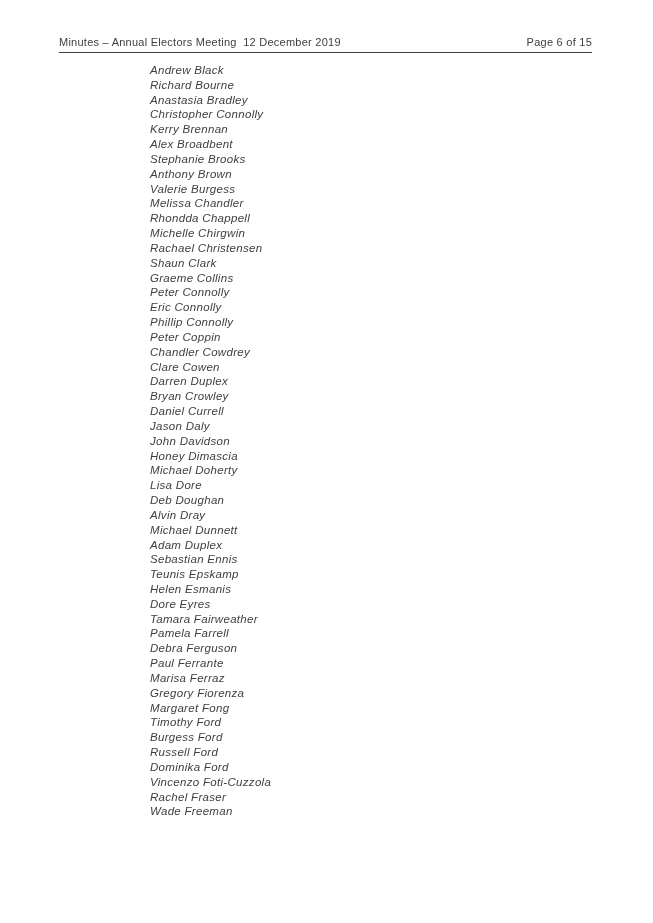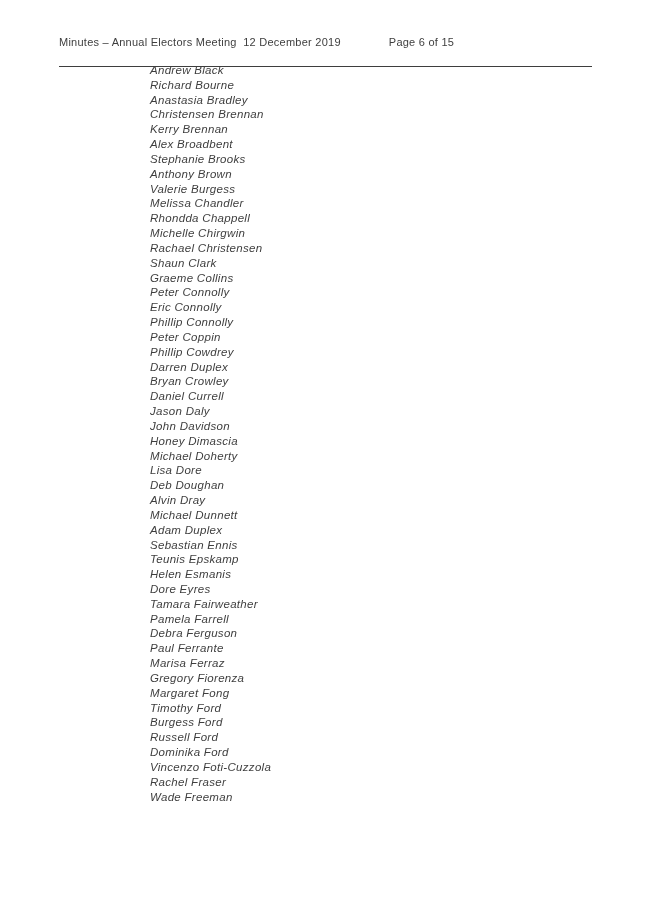--- a/index.html
+++ b/index.html
@@ -20,24 +20,24 @@
     position: absolute;
     inset: 0;
     background: #ffffff;
   }
   .header {
     position: absolute;
     left: 59px;
     right: 61px;
     top: 36px;
     display: flex;
-    justify-content: flex-start;
+    justify-content: space-between;
     align-items: flex-end;
     border-bottom: 1px solid #3e3e3e;
-    padding-bottom: 18px;
+    padding-bottom: 4px;
     font-size: 11px;
     line-height: 12px;
     letter-spacing: 0.25px;
     white-space: pre;
   }
   .header .title {
     text-align: left;
   }
   .header .page-num {
     text-align: right;
@@ -73,21 +73,21 @@
 
   <ul class="attendee-list">
 
       <li>Andrew Black</li>
 
 
       <li>Richard Bourne</li>
 
       <li>Anastasia Bradley</li>
 
-      <li>Christensen Brennan</li>
+      <li>Christopher Connolly</li>
 
       <li>Kerry Brennan</li>
 
 
       <li>Alex Broadbent</li>
 
       <li>Stephanie Brooks</li>
 
       <li>Anthony Brown</li>
 
@@ -106,22 +106,23 @@
       <li>Graeme Collins</li>
 
       <li>Peter Connolly</li>
 
       <li>Eric Connolly</li>
 
       <li>Phillip Connolly</li>
 
       <li>Peter Coppin</li>
 
-      <li>Phillip Cowdrey</li>
+      <li>Chandler Cowdrey</li>
 
+      <li>Clare Cowen</li>
 
       <li>Darren Duplex</li>
 
       <li>Bryan Crowley</li>
 
       <li>Daniel Currell</li>
 
       <li>Jason Daly</li>
 
       <li>John Davidson</li>

